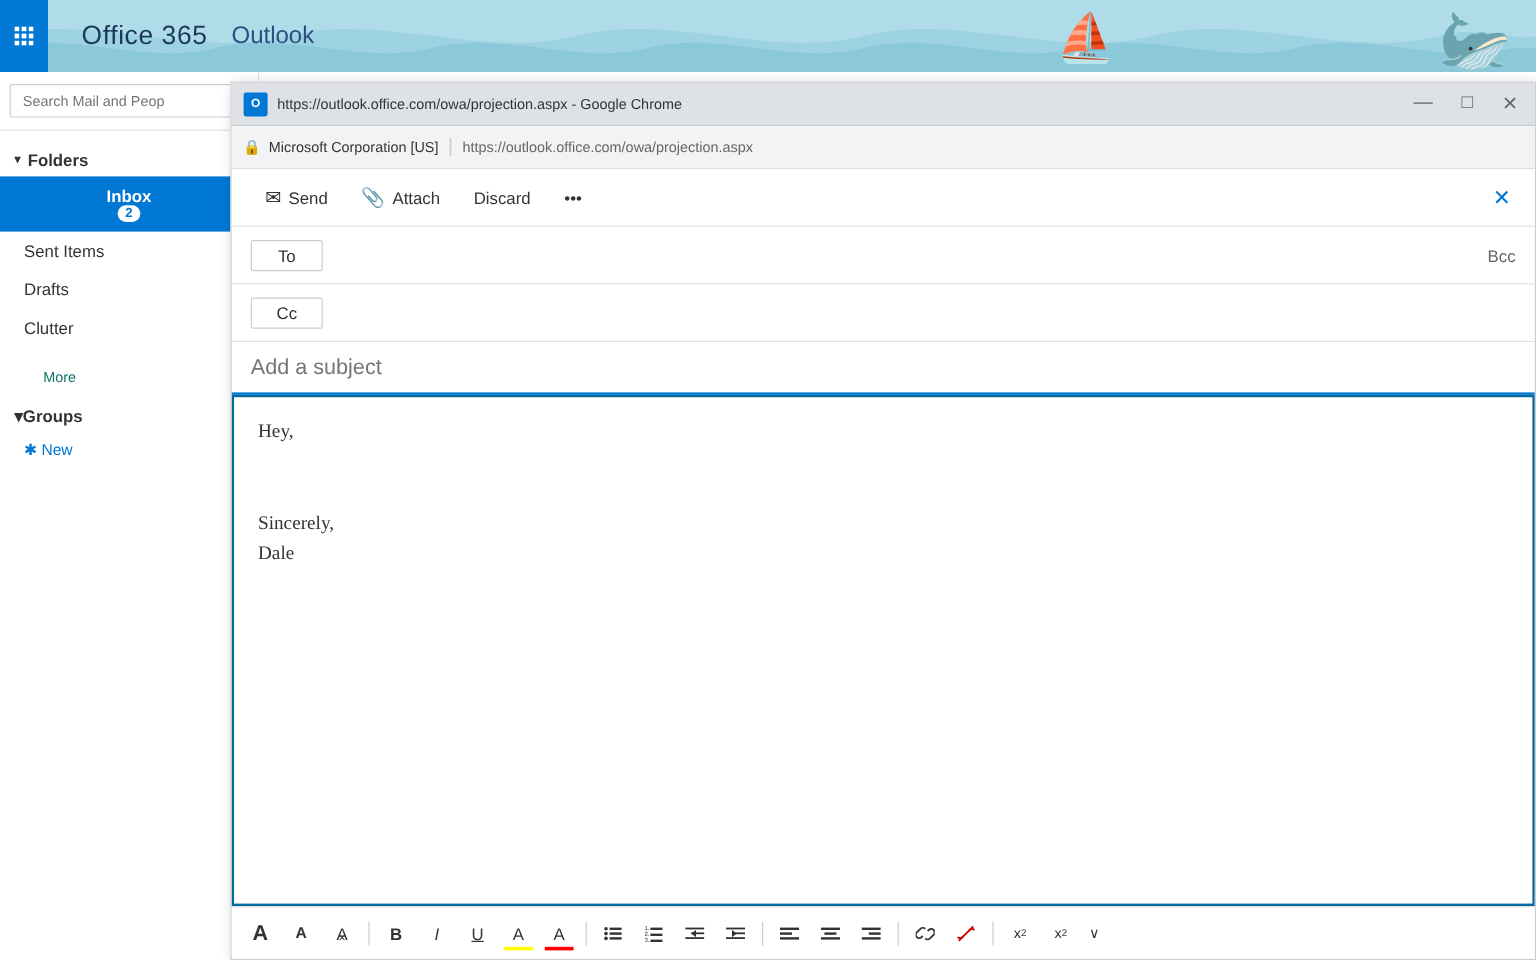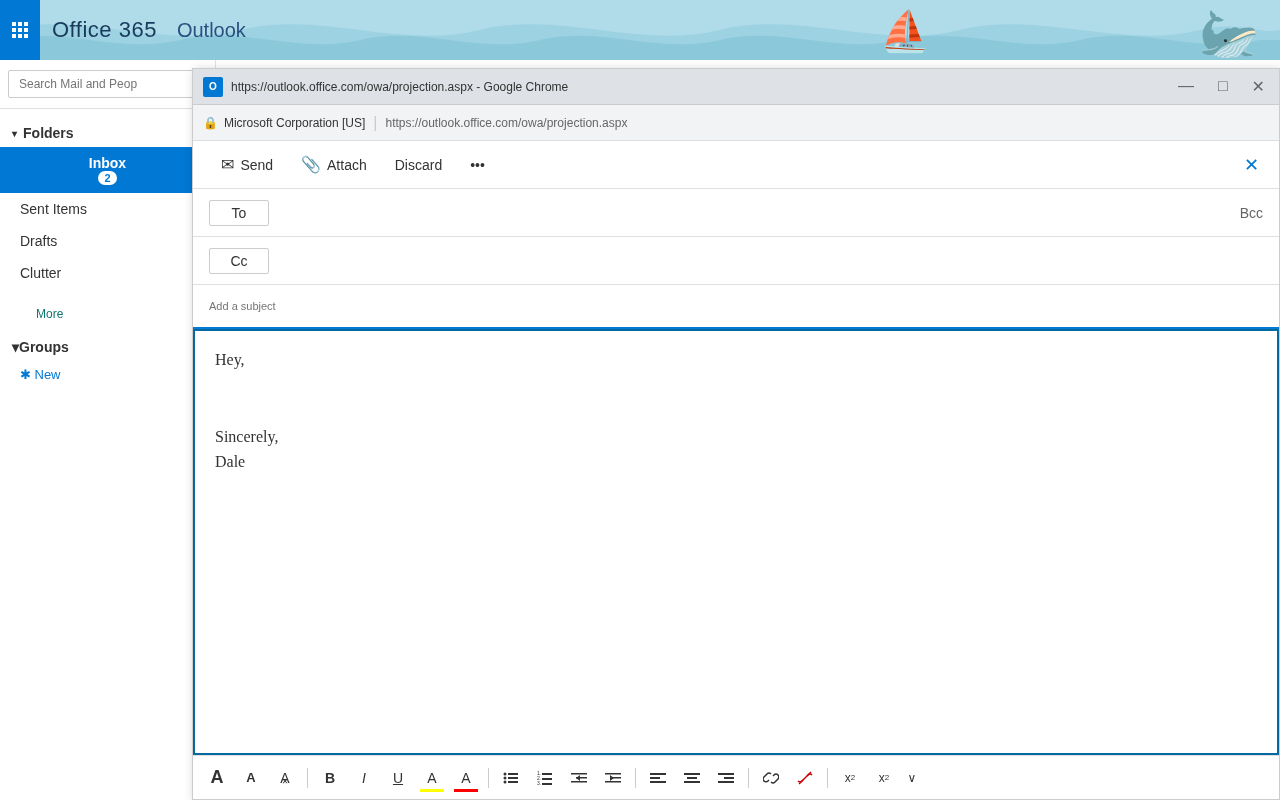--- a/index.html
+++ b/index.html
@@ -25,21 +25,21 @@
       align-items: center;
       justify-content: center;
       flex-shrink: 0;
       z-index: 2;
     }
 
     .app-title {
       display: flex;
       align-items: center;
       z-index: 2;
-      padding-left: 12px;
+      padding-left: 28px;
     }
 
     .app-title-text {
       font-size: 22px;
       font-weight: 300;
       color: #1a3a5c;
       letter-spacing: 0.5px;
     }
 
     .app-title-outlook {
@@ -346,21 +346,21 @@
       align-items: center;
       border-bottom: 2px solid #0078d4;
       padding: 8px 16px;
       min-height: 44px;
     }
 
     .subject-input {
       flex: 1;
       border: none;
       outline: none;
-      font-size: 11px;
+      font-size: 18px;
       color: #aaa;
     }
 
     .message-body {
       flex: 1;
       padding: 16px 20px;
       font-family: 'Comic Sans MS', 'Chalkboard SE', cursive;
       font-size: 16px;
       color: #333;
       line-height: 1.6;

